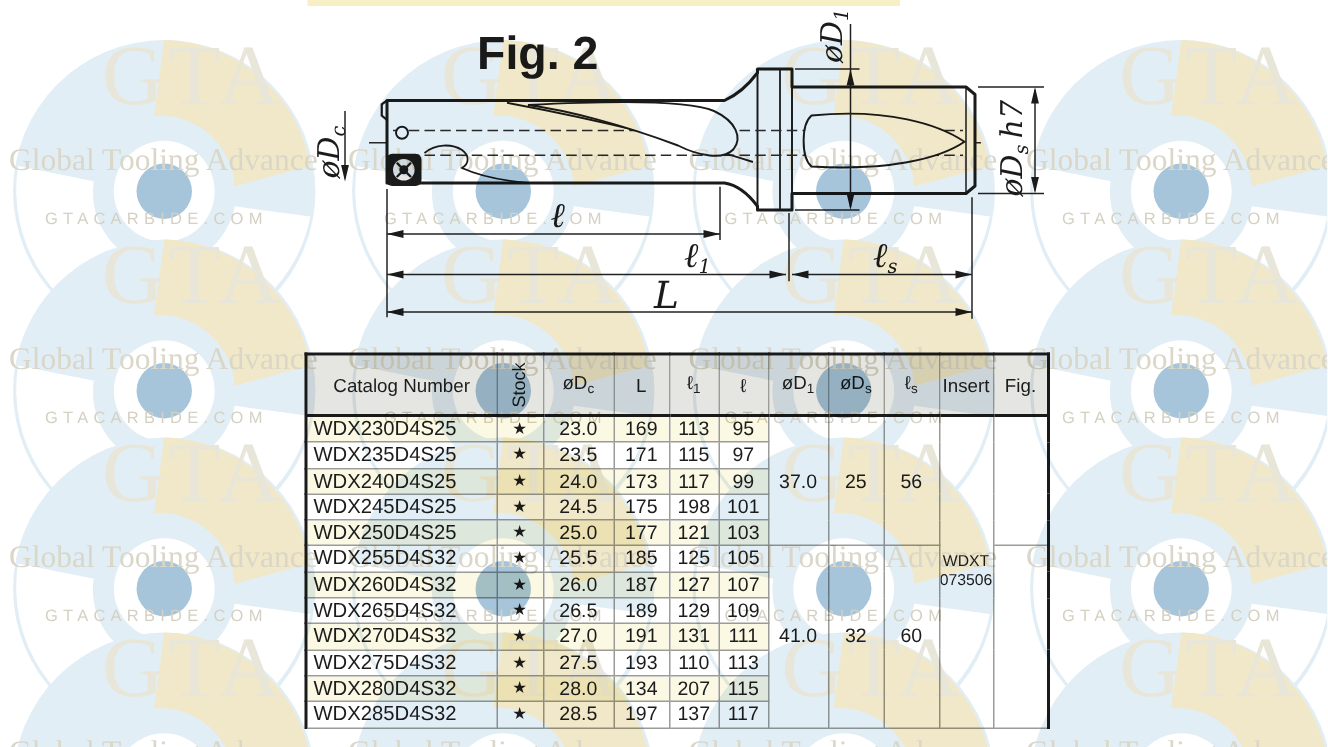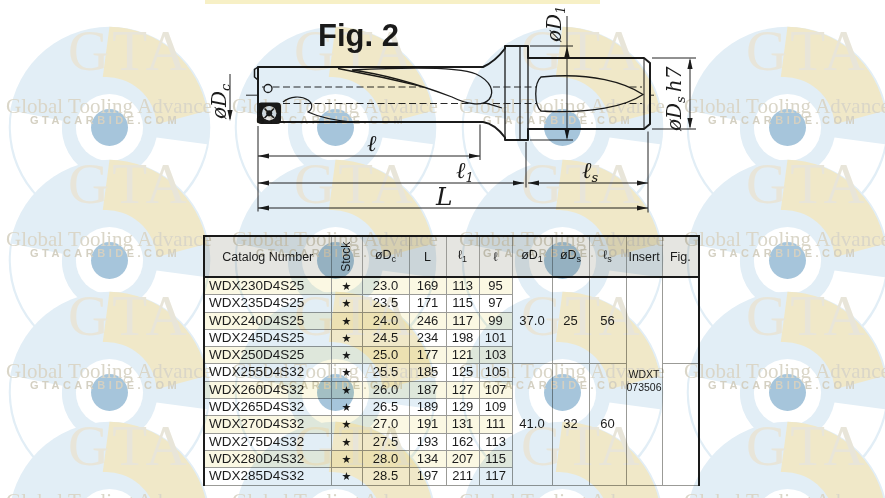--- a/index.html
+++ b/index.html
@@ -45,21 +45,21 @@
   
   .watermarks {
     position:absolute; inset:0; z-index:50; pointer-events:none;
     mix-blend-mode:multiply;
   }
   .wm { position:absolute; width:215px; height:140px; }
   .wm .gta  { position:absolute; left:66px; top:0; font-family:"Liberation Serif",serif;
               font-size:57px; line-height:1.1; letter-spacing:3px; color:#e8e5d9; }
   .wm .tag  { position:absolute; left:4px; top:74px; font-family:"Liberation Serif",serif;
               font-size:21px; color:#dad6c8; }
-  .wm .site { position:absolute; left:28px; top:94px; font-weight:700; font-size:11px;
+  .wm .site { position:absolute; left:28px; top:120px; font-weight:400; font-size:11px;
               letter-spacing:3.5px; color:#d4d0c2; }
 </style>
 </head>
 <body>
 
 <div class="stage">
 
   <div class="top-strip" style="background: rgb(247, 240, 198);"></div>
 
   <svg class="drawing" width="885" height="232" viewBox="0 0 885 232">
@@ -190,29 +190,29 @@
           <td class="cell-stock">★</td>
           <td class="">23.5</td>
           <td class="">171</td>
           <td class="">115</td>
           <td class="">97</td>
         </tr>
         <tr class="stripe">
           <td class="cell-catalog">WDX240D4S25</td>
           <td class="cell-stock">★</td>
           <td class="">24.0</td>
-          <td class="">246</td>
+          <td class="">173</td>
           <td class="">117</td>
           <td class="">99</td>
         </tr>
         <tr>
           <td class="cell-catalog">WDX245D4S25</td>
           <td class="cell-stock">★</td>
           <td class="">24.5</td>
-          <td class="">234</td>
+          <td class="">175</td>
           <td class="">198</td>
           <td class="">101</td>
         </tr>
         <tr class="stripe">
           <td class="cell-catalog">WDX250D4S25</td>
           <td class="cell-stock">★</td>
           <td class="">25.0</td>
           <td class="">177</td>
           <td class="">121</td>
           <td class="">103</td>
@@ -251,37 +251,37 @@
           <td class="">27.0</td>
           <td class="">191</td>
           <td class="">131</td>
           <td class="">111</td>
         </tr>
         <tr>
           <td class="cell-catalog">WDX275D4S32</td>
           <td class="cell-stock">★</td>
           <td class="">27.5</td>
           <td class="">193</td>
-          <td class="">162</td>
+          <td class="">110</td>
           <td class="">113</td>
         </tr>
         <tr class="stripe">
           <td class="cell-catalog">WDX280D4S32</td>
           <td class="cell-stock">★</td>
           <td class="">28.0</td>
           <td class="">134</td>
           <td class="">207</td>
           <td class="">115</td>
         </tr>
         <tr>
           <td class="cell-catalog">WDX285D4S32</td>
           <td class="cell-stock">★</td>
           <td class="">28.5</td>
           <td class="">197</td>
-          <td class="">211</td>
+          <td class="">137</td>
           <td class="">117</td>
         </tr>
       </tbody>
   </table>
 
   <div class="watermarks">
       <div class="wm" style="left: 2px; top: 20px;"><svg viewBox="0 0 64 64">
           <circle cx="32" cy="32" r="30" fill="#e2eef6"></circle>
           <path d="M32,2 A30,30 0 0 1 61,27 L46,31 A15,15 0 0 0 30,17 Z" fill="#f0e8c8"></path>
           <path d="M61,37 A30,30 0 0 1 36,61 L33,47 A15,15 0 0 0 46,35 Z" fill="#ffffff"></path>

